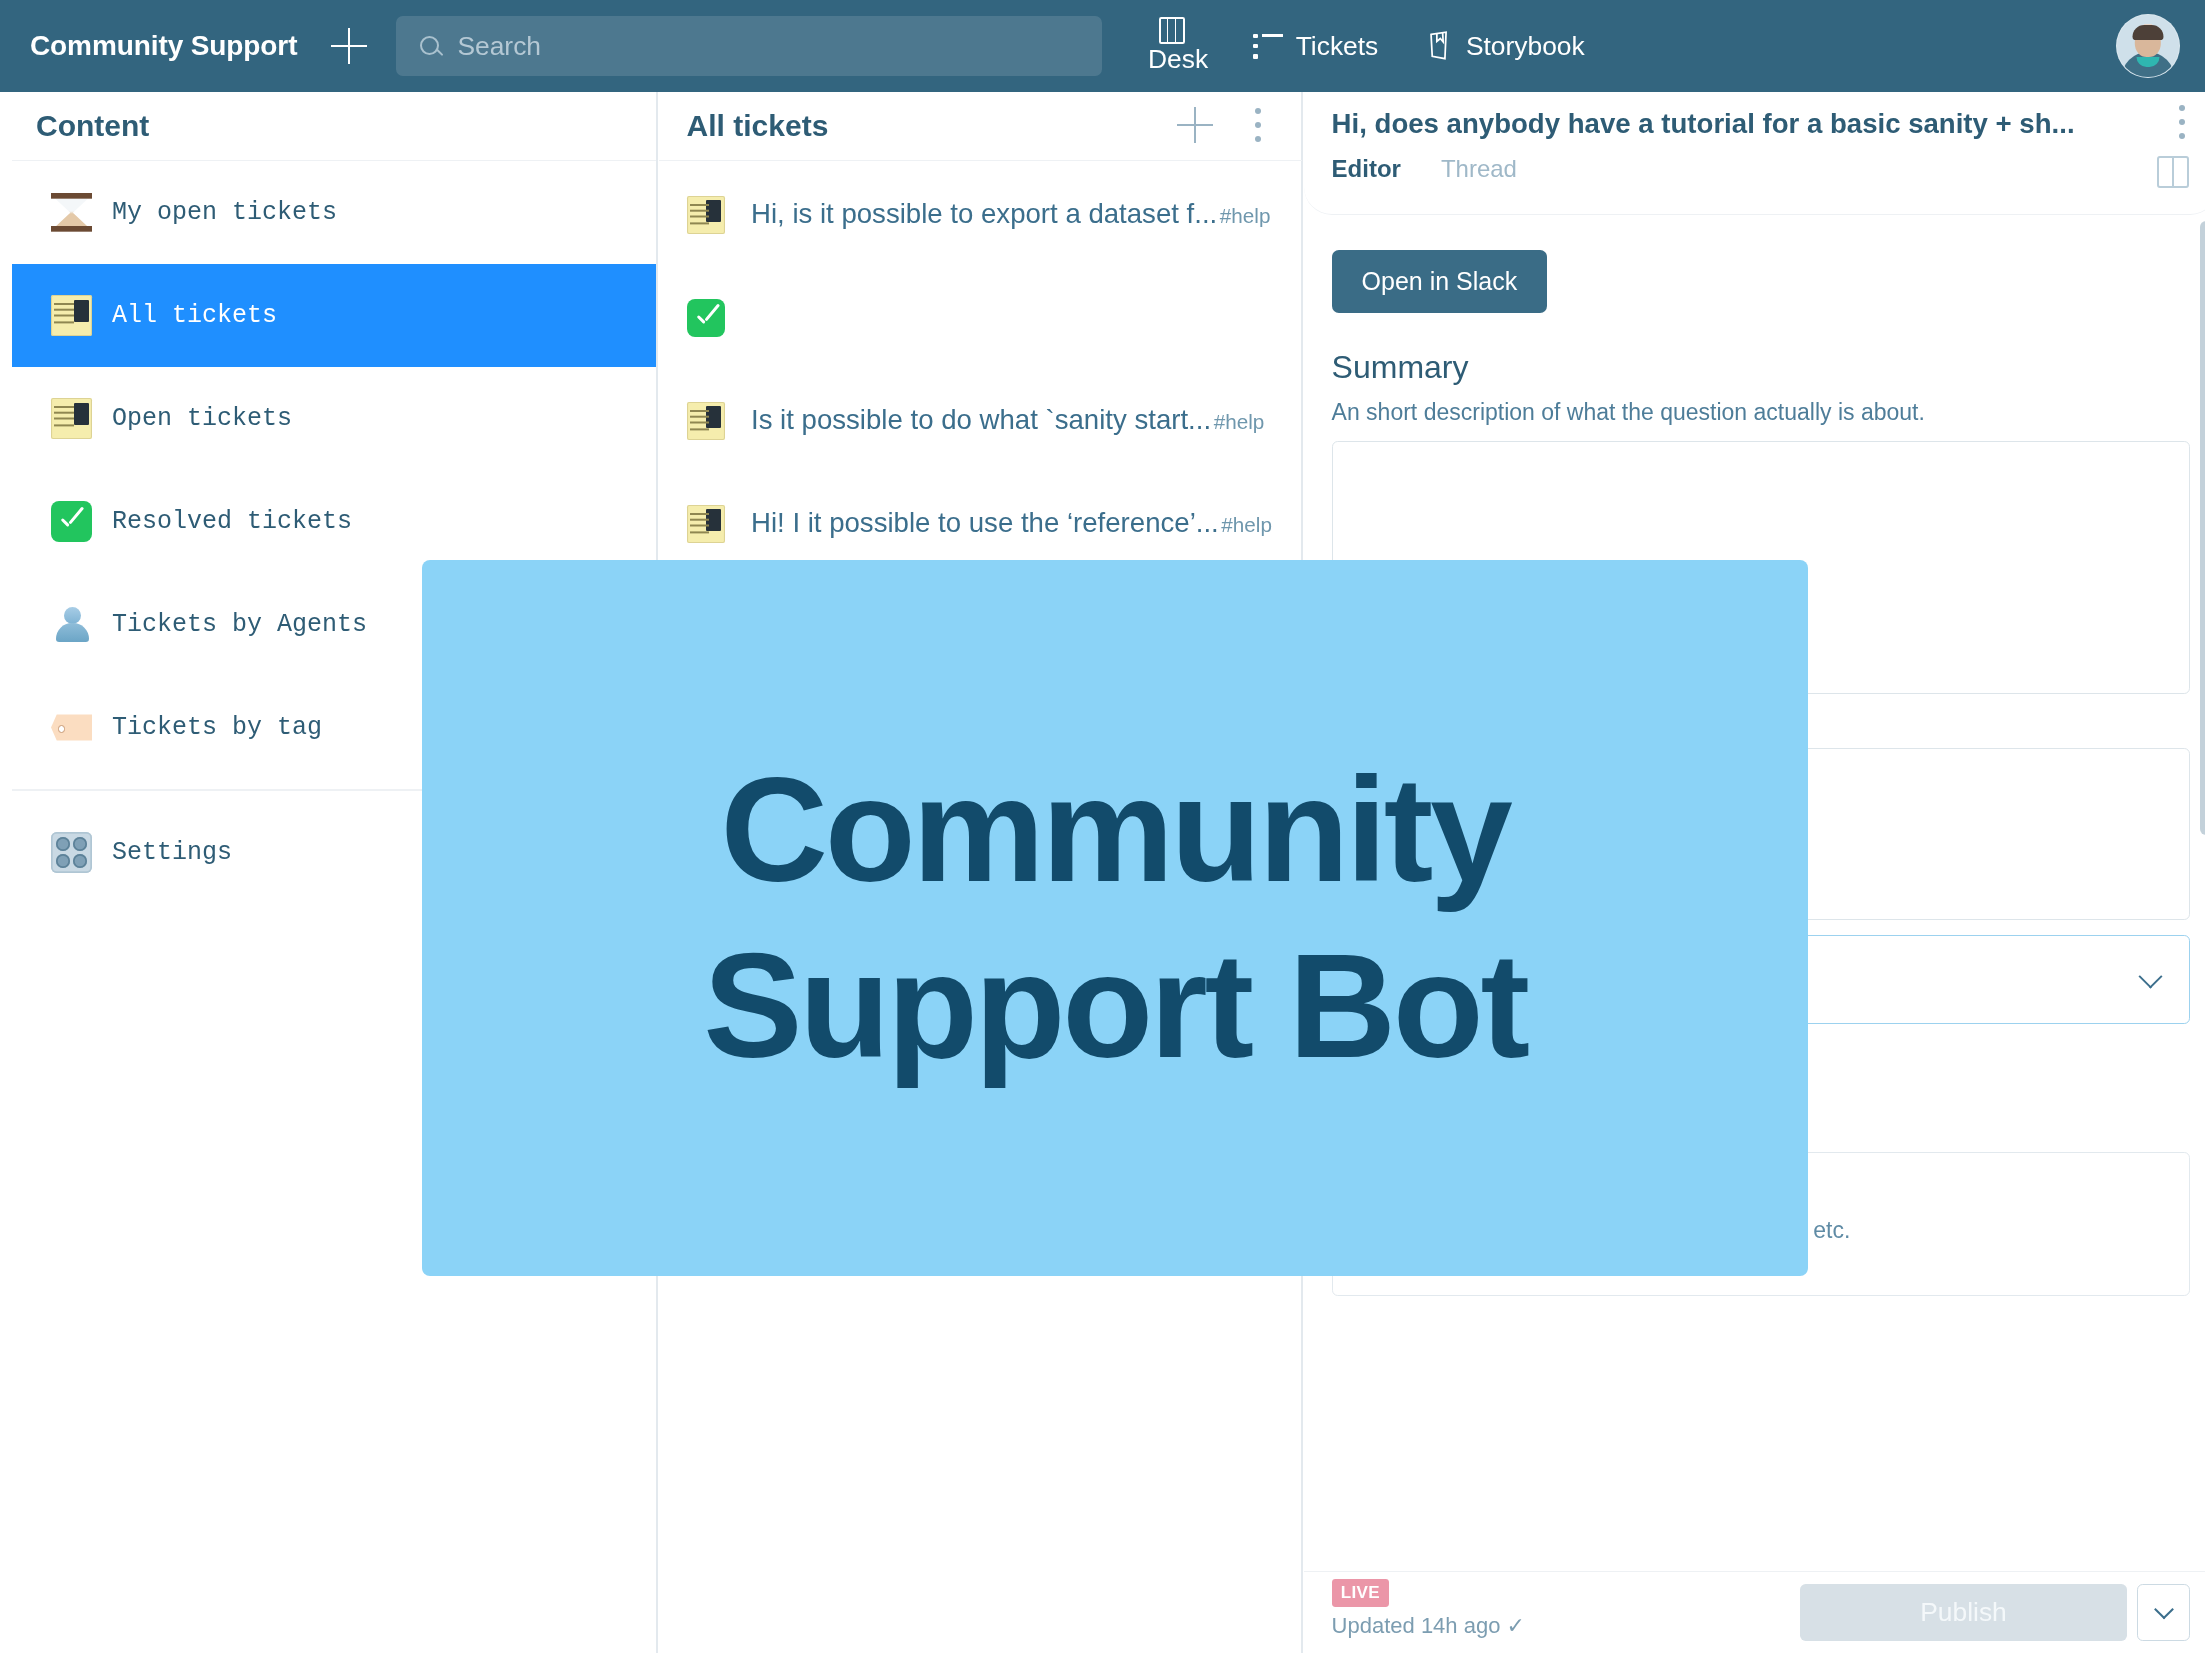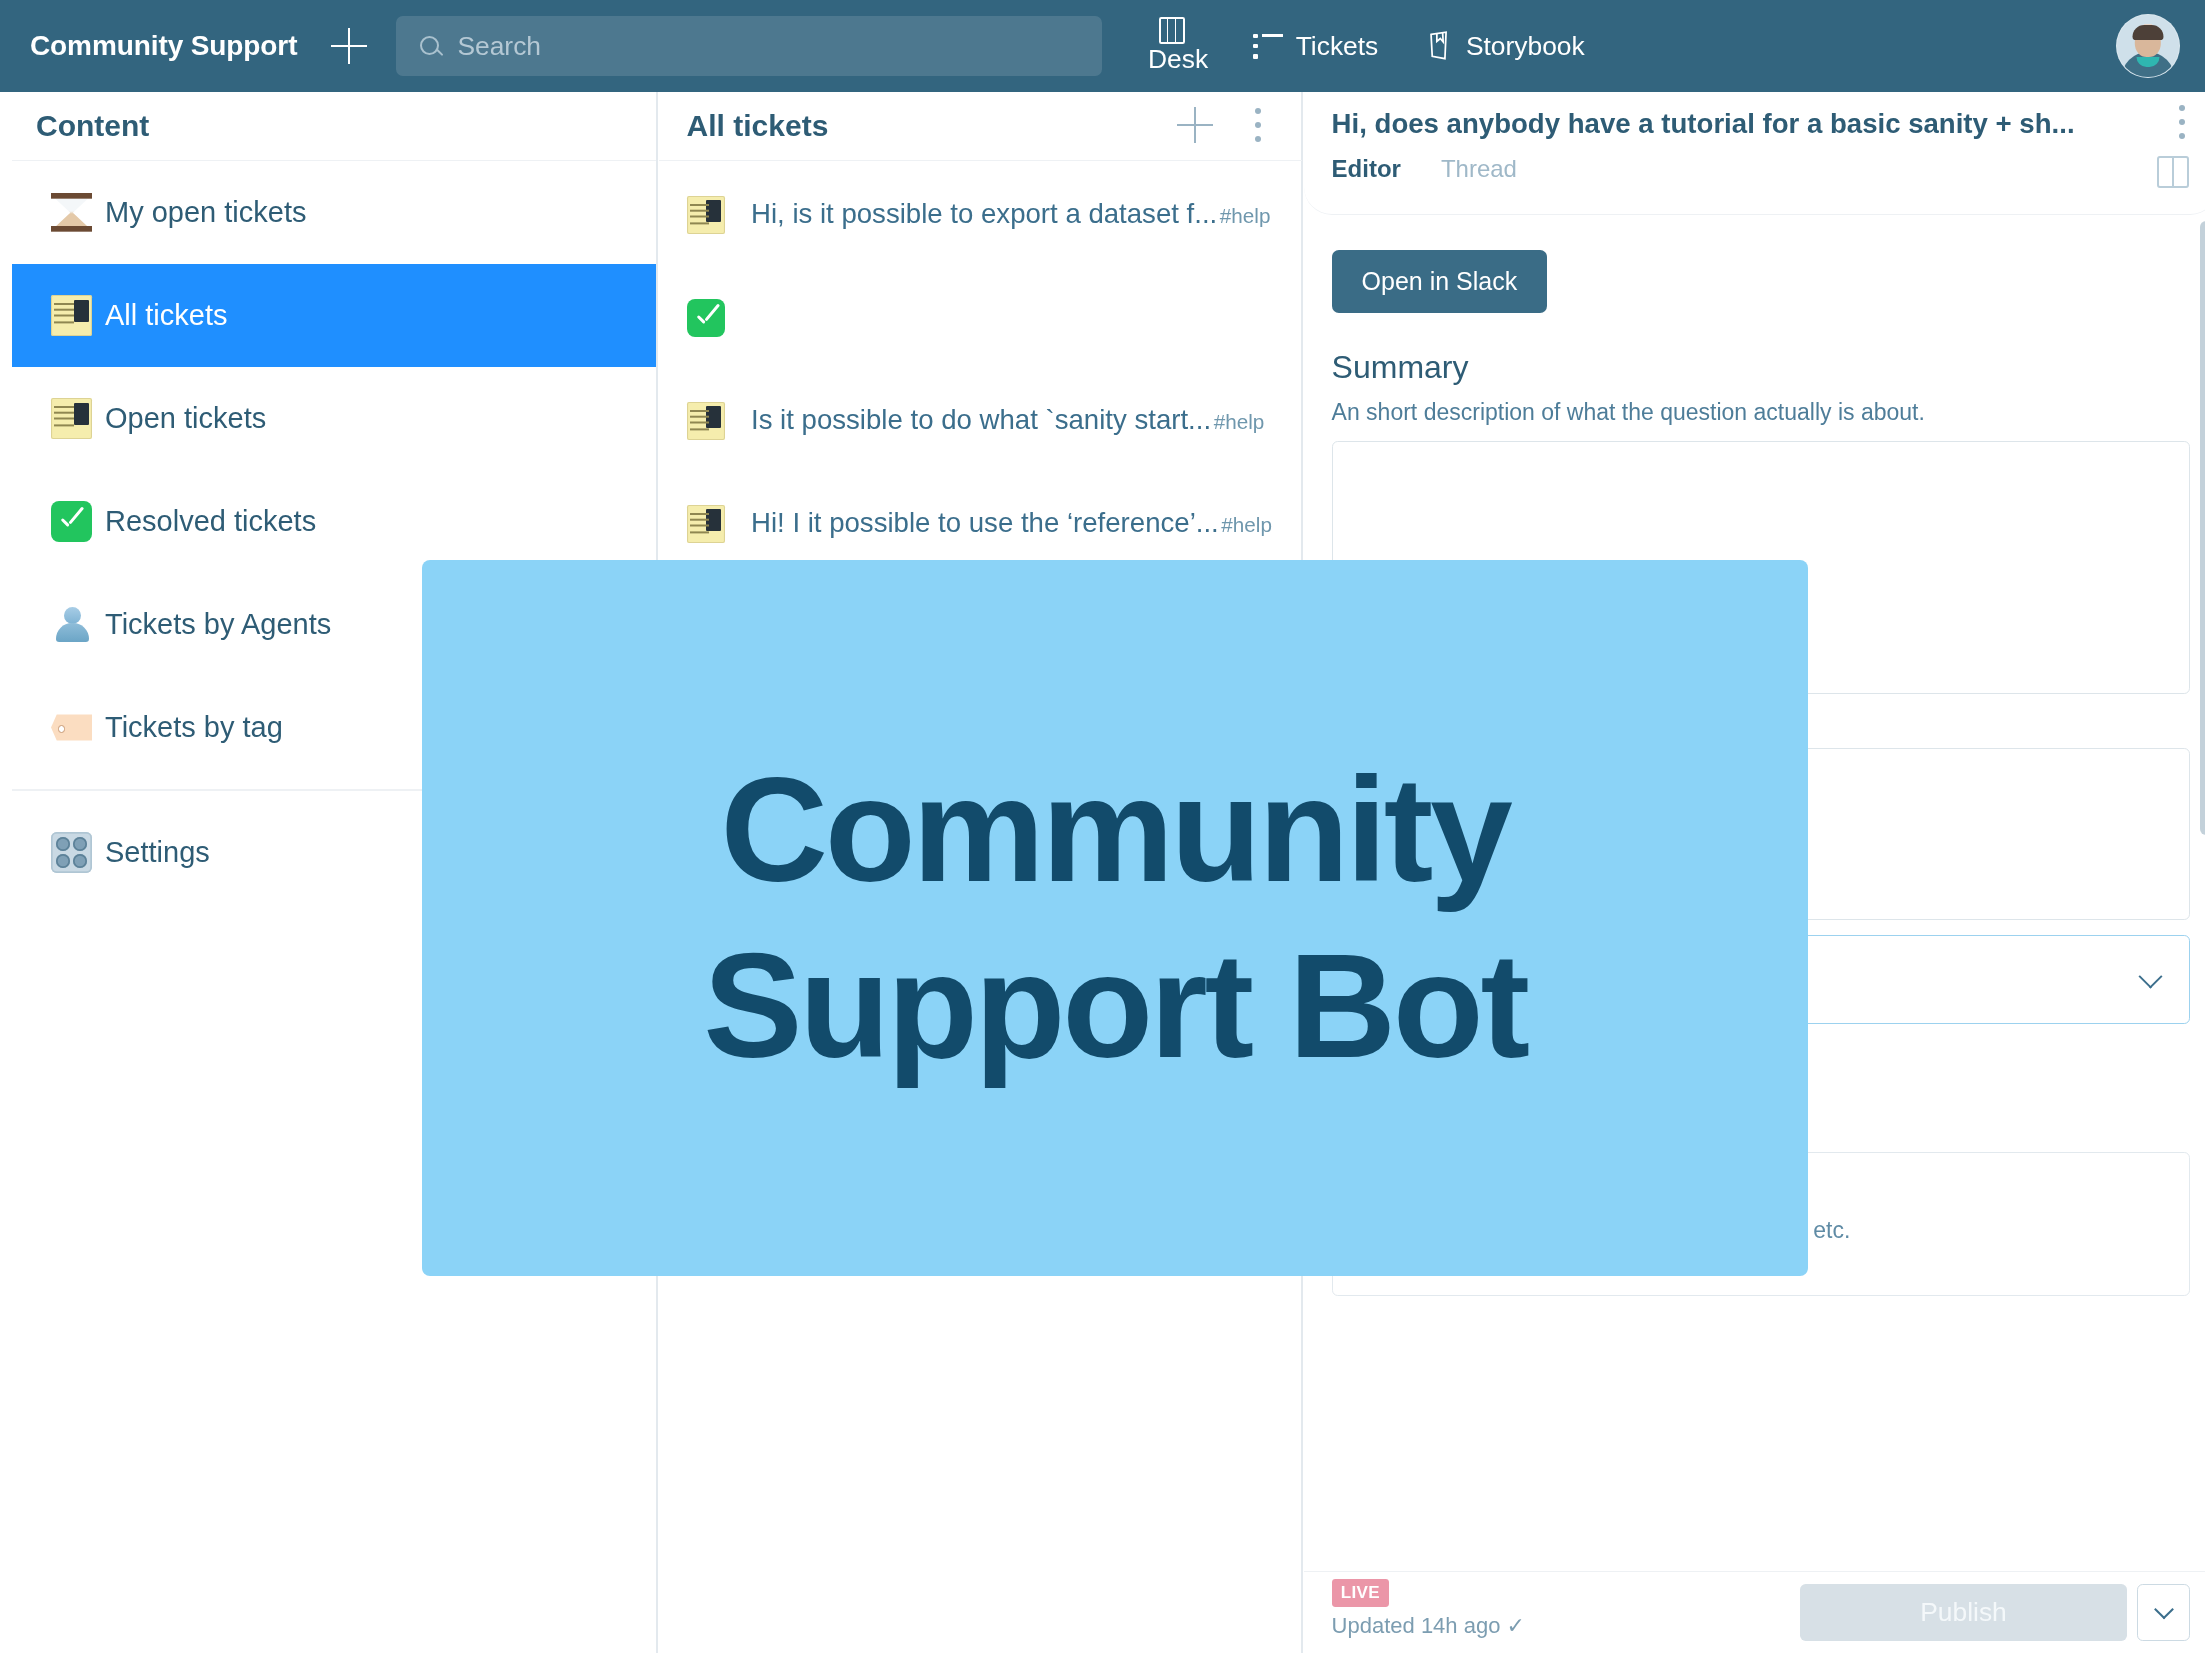--- a/index.html
+++ b/index.html
@@ -179,23 +179,24 @@
     cursor: pointer;
     padding-left: 39px;
   }
   .side-item.sel { background: #1f8fff; }
   .side-item .emo {
     width: 41px; height: 41px;
     flex: 0 0 auto;
     position: relative;
   }
   .side-item .lbl {
-    margin-left: 13px;
-    font-size: 29px; color: #2e5c75;
+    margin-left: 20px;
+    font-size: 25px; color: #2e5c75;
     white-space: nowrap;
+    font-family: Liberation Mono, monospace;
   }
   .side-item.sel .lbl { color: #ffffff; }
   #side-div {
     height: 1.7px; background: #eef1f4; margin: 10.3px 0;
   }
 
   
   .e-hourglass {
     background:
       linear-gradient(#6b4a33,#6b4a33) 0 1.1px/41px 5.7px no-repeat,

